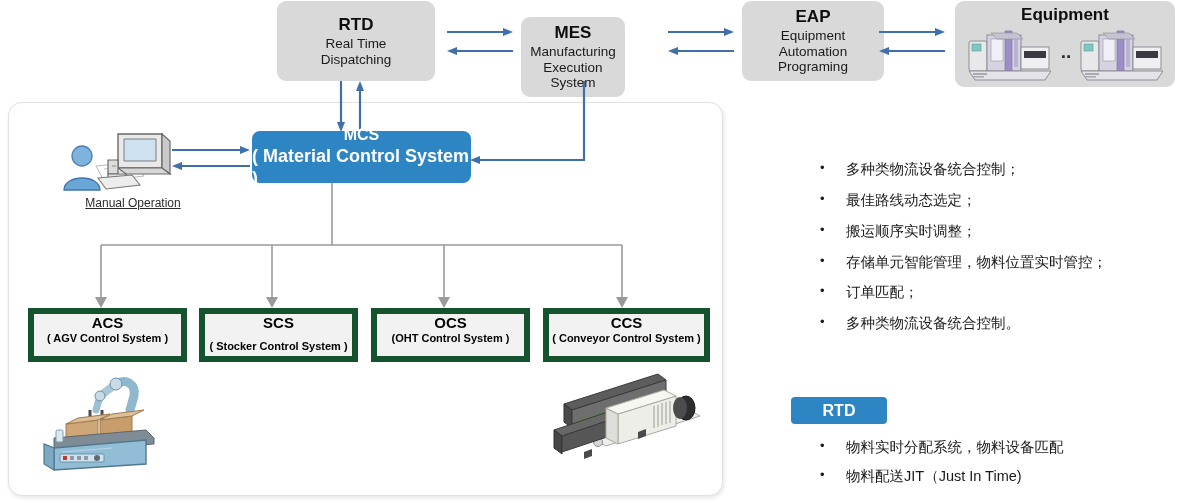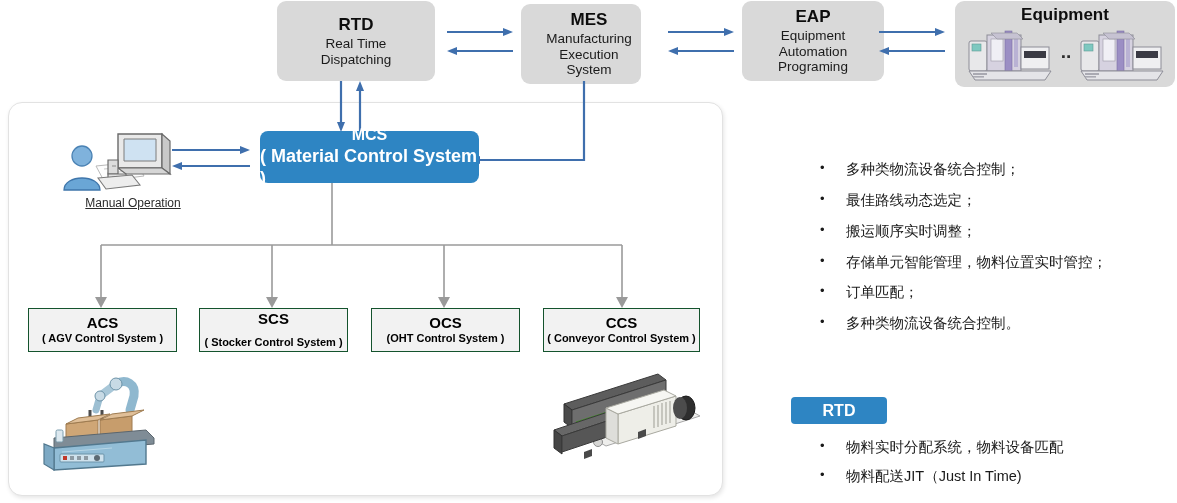--- a/index.html
+++ b/index.html
@@ -31,37 +31,37 @@
   #diagram-container{
     left:8px;top:102px;width:713px;height:392px;
     background:#ffffff;
     border:1px solid #e2e2e2;
     border-radius:14px;
     box-shadow:1px 2px 4px rgba(0,0,0,.10);
   }
 
   
   #mcs-box{
-    left:260px;top:131px;width:219px;height:52px;
+    left:252px;top:131px;width:219px;height:52px;
     background:#2e85c3;
     border-radius:8px;
     display:flex;flex-direction:column;
     align-items:center;justify-content:center;
     color:#ffffff;
     line-height:1.25;
   }
   #mcs-box .ttl{font-weight:bold;font-size:16px;}
   #mcs-box .sub{font-weight:bold;font-size:18px;}
 
   
   .csbox{
     background:#f2f2f2;
-    border:1px solid #14532d;
+    border:6px solid #14532d;
     display:flex;flex-direction:column;
-    align-items:center;justify-content:center;
+    align-items:center;justify-content:flex-start;
     line-height:1.2;
     top:308px;height:42px;
   }
   .csbox .ttl{font-weight:bold;font-size:15px;color:#000;}
   .csbox .sub{font-weight:bold;font-size:11px;color:#000;}
 
   
   .bullet-row{
     display:flex;align-items:flex-start;
     font-size:14.5px;color:#1a1a1a;
@@ -87,21 +87,21 @@
 </style>
 </head>
 <body>
 
 <div class="abs topbox" id="rtd-box" style="left:277px;top:1px;width:158px;height:80px;">
   <div class="ttl">RTD</div>
   <div class="sub">Real  Time</div>
   <div class="sub">Dispatching</div>
 </div>
 
-<div class="abs topbox" id="mes-box" style="left:521px;top:4px;width:104px;height:80px;padding-left:16px;">
+<div class="abs topbox" id="mes-box" style="left:521px;top:17px;width:104px;height:80px;">
   <div class="ttl">MES</div>
   <div class="sub">Manufacturing</div>
   <div class="sub">Execution</div>
   <div class="sub">System</div>
 </div>
 
 <div class="abs topbox" id="eap-box" style="left:742px;top:1px;width:142px;height:80px;">
   <div class="ttl">EAP</div>
   <div class="sub">Equipment</div>
   <div class="sub">Automation</div>

